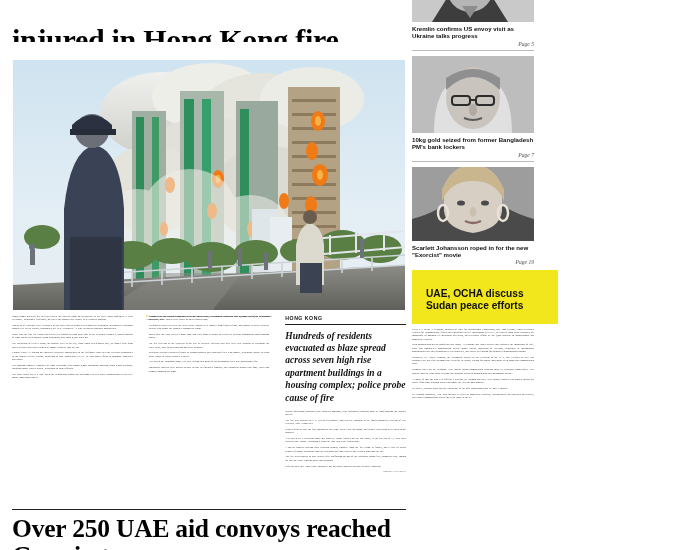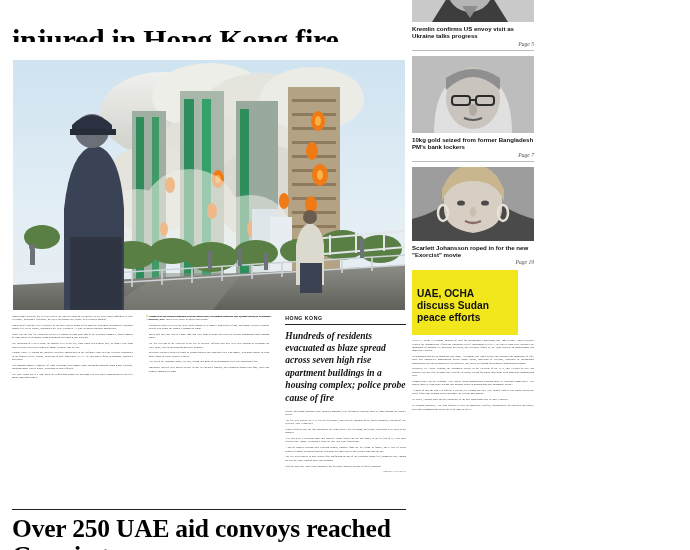--- a/index.html
+++ b/index.html
@@ -92,22 +92,22 @@
     margin:3px 0 0 0;
   }
   .side-page{
     font-family:"Liberation Serif", serif;font-style:italic;
     font-size:5.6px;color:#555;text-align:right;margin:1px 0 0 0;
   }
   .side-rule{border-top:0.7px solid #bbb;margin:3px 0 0 0;}
 
   
   .promo{
-    width:106px;background:#f2e71d;box-sizing:border-box;
-    padding:18px 9px 12px 5px;
+    width:146px;background:#f2e71d;box-sizing:border-box;
+    padding:18px 9px 12px 14px;
   }
   .promo-title{
     font-family:"Liberation Sans", sans-serif;
     font-weight:bold;font-size:10.2px;line-height:11.6px;color:#111;margin:0;
   }
   .promo-body{padding-top:4px;}
   .promo-body .ptxt{font-size:2.55px;line-height:3.3px;}
 </style>
 </head>
 <body>

